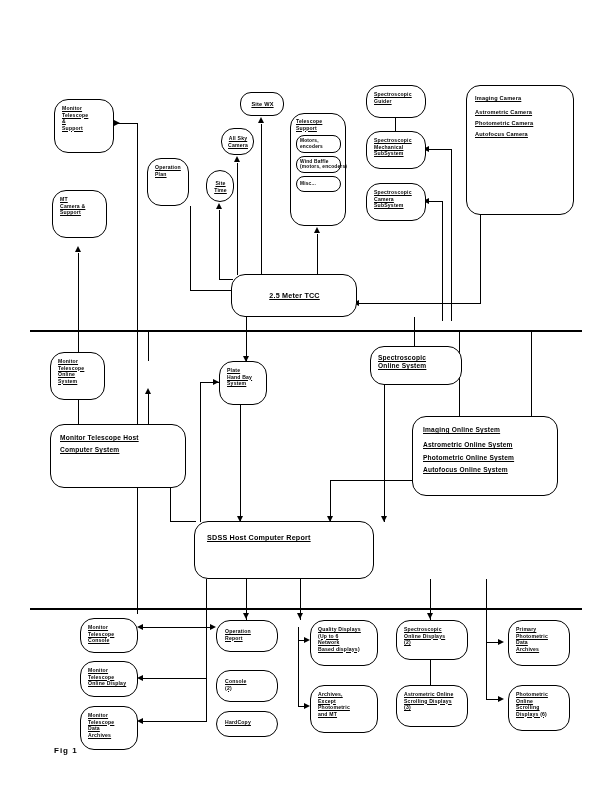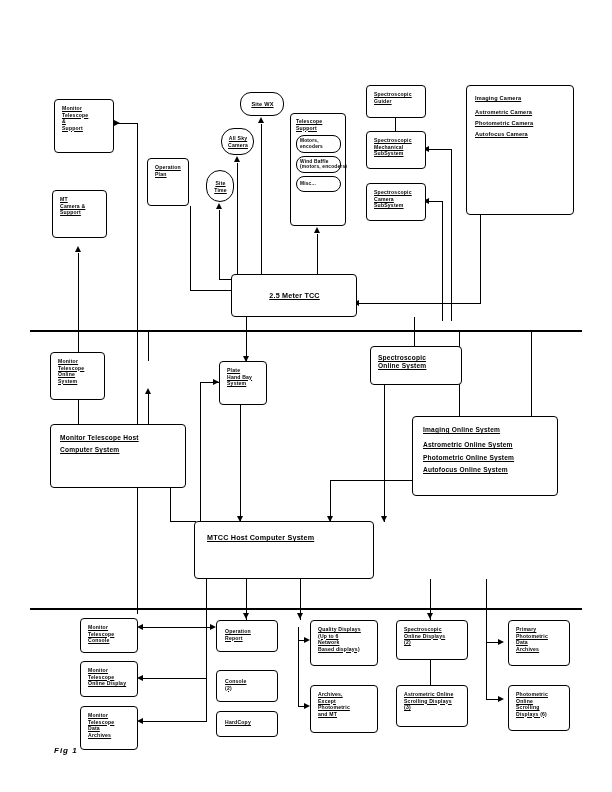--- a/index.html
+++ b/index.html
@@ -13,21 +13,21 @@
     height:792px;
     background:#ffffff;
     overflow:hidden;
   }
 
   
   .node{
     position:absolute;
     box-sizing:border-box;
     border:1.4px solid #000;
-    border-radius:4px;
+    border-radius:14px;
     background:#fff;
     padding:5px 6px 4px 7px;
     display:flex;
     flex-direction:column;
     justify-content:flex-start;
     z-index:5;
   }
   .node .ln{
     display:block;
     font-weight:bold;
@@ -191,21 +191,21 @@
   </div>
 
   <div class="node fs65 titlegap" style="left:412px;top:416px;width:146px;height:80px;padding:9px 10px;">
     <span class="ln title">Imaging Online System</span>
     <span class="ln sub">Astrometric Online System</span>
     <span class="ln sub">Photometric Online System</span>
     <span class="ln">Autofocus Online System</span>
   </div>
 
   <div class="node fs7" style="left:194px;top:521px;width:180px;height:58px;padding:11px 12px;">
-    <span class="ln">MTCC Host Computer System</span>
+    <span class="ln">SDSS Host Computer Report</span>
   </div>
 
   <div class="node fs5" style="left:80px;top:618px;width:58px;height:35px;">
     <span class="ln">Monitor</span>
     <span class="ln">Telescope</span>
     <span class="ln">Console</span>
   </div>
 
   <div class="node fs5" style="left:80px;top:661px;width:58px;height:36px;">
     <span class="ln">Monitor</span>
@@ -375,15 +375,15 @@
   <div class="ar ar-down" style="left:426.5px;top:613px;"></div>
 
   <div class="ln-v" style="left:486px;top:579px;height:120px;"></div>
   <div class="ln-h" style="left:486px;top:642px;width:16px;"></div>
   <div class="ar ar-right" style="left:498px;top:639px;"></div>
   <div class="ln-h" style="left:486px;top:699px;width:16px;"></div>
   <div class="ar ar-right" style="left:498px;top:696px;"></div>
 
   <div class="ln-v" style="left:430px;top:660px;height:25px;"></div>
 
-  <div class="caption" style="left:54px;top:746px;font-style:italic;">Fig 1</div>
+  <div class="caption" style="left:54px;top:746px;">Fig 1</div>
 
 </div>
 
 </body></html>

